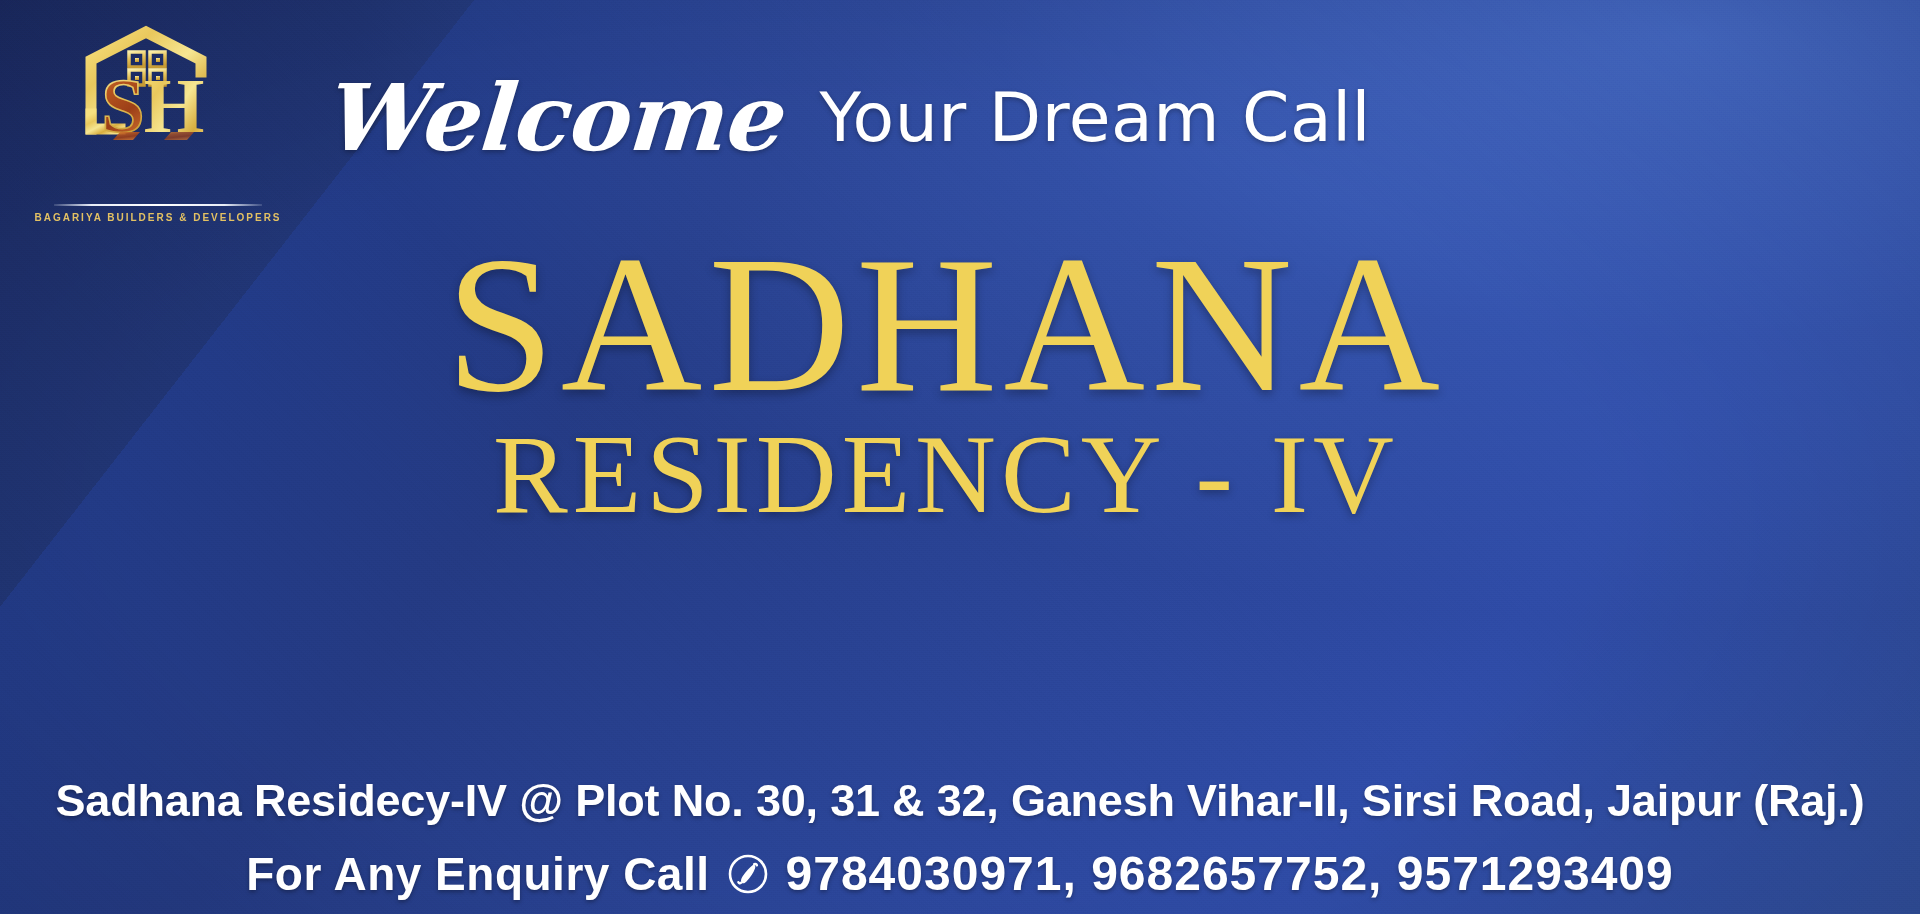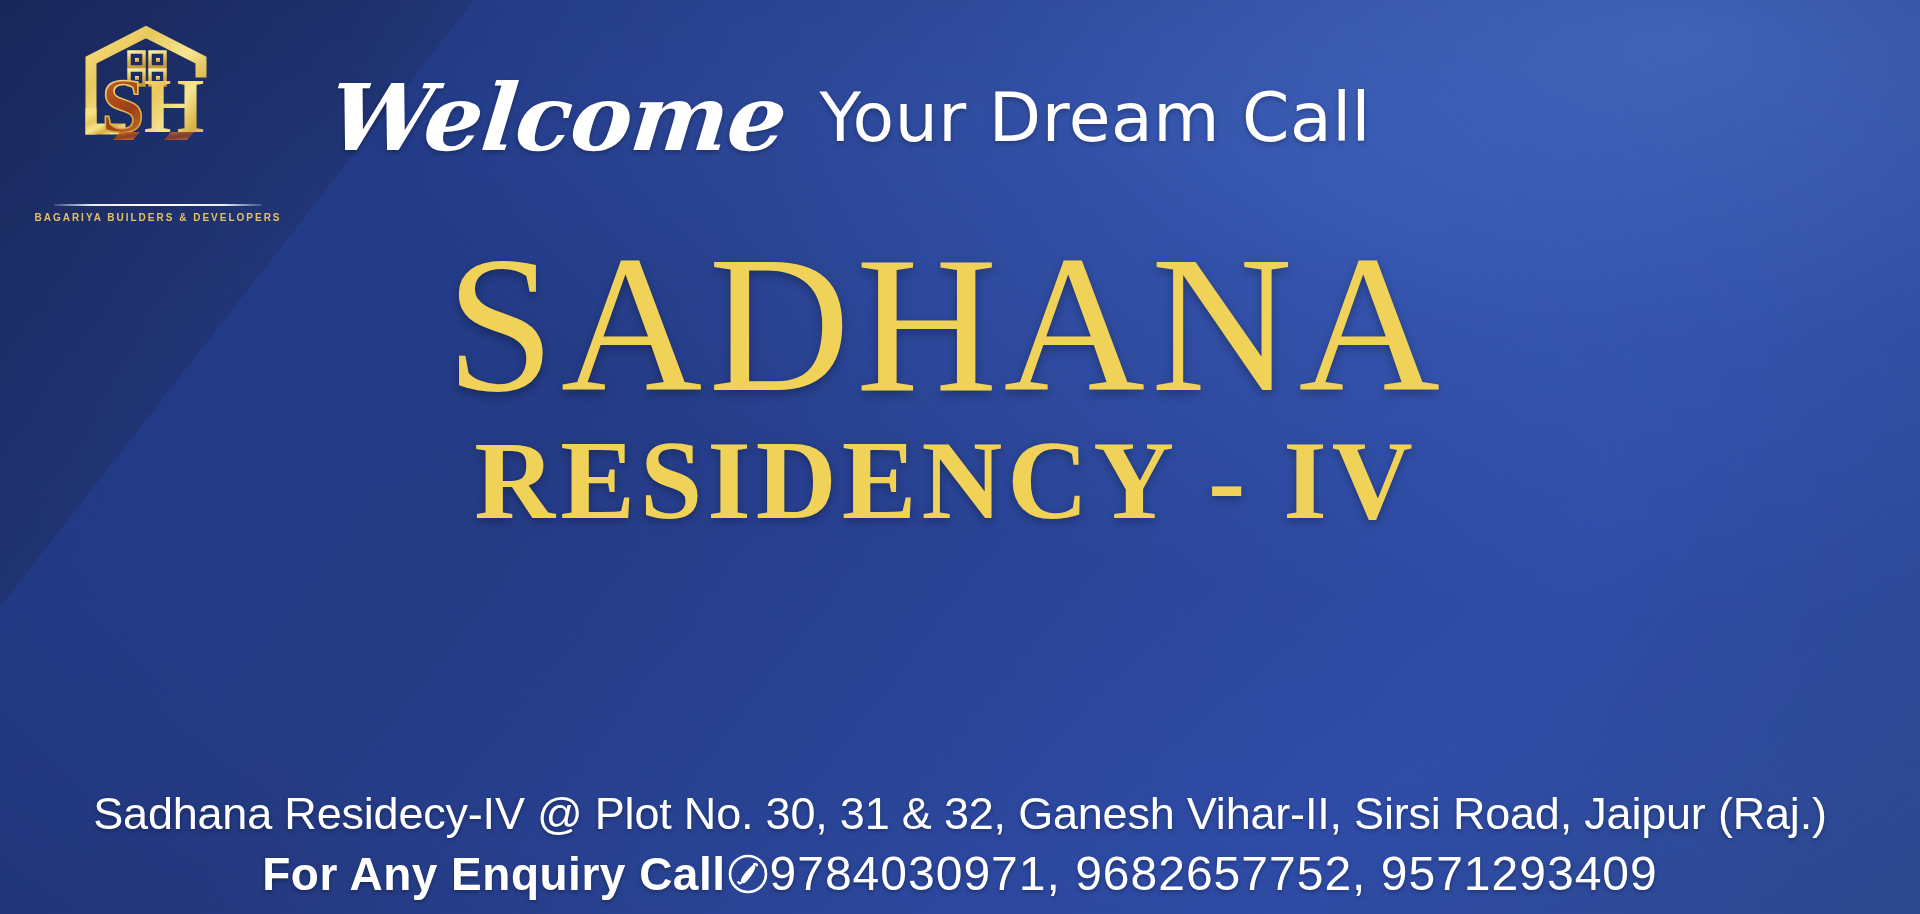--- a/index.html
+++ b/index.html
@@ -105,67 +105,67 @@
   #headline-main{
     font-family:"Liberation Serif", serif;
     font-weight:400;
     font-size:196px;
     line-height:.96;
     letter-spacing:6px;
     color:#f0d258;
     text-shadow:0 4px 10px rgba(0,0,0,.30);
   }
   #headline-sub{
-    margin-top:6px;
     font-family:"Liberation Serif", serif;
-    font-weight:700;
+    font-weight:400;
     font-size:112px;
     line-height:1;
     letter-spacing:5px;
     color:#f0d258;
     text-shadow:0 3px 9px rgba(0,0,0,.30);
   }
 
   
   #footer{
     position:absolute;left:0;bottom:16px;width:1920px;
     text-align:center;
   }
   #address-line{
     font-family:"Liberation Sans", sans-serif;
-    font-weight:400;
+    font-weight:700;
     font-size:45px;
     line-height:1.15;
     color:#ffffff;
     letter-spacing:-0.2px;
     text-shadow:0 2px 4px rgba(0,0,0,.30);
     white-space:nowrap;
   }
   #enquiry-line{
-    margin-top:10px;
+    margin-top:23px;
     display:flex;align-items:center;justify-content:center;
+    gap:16px;
     white-space:nowrap;
   }
   .enq-text{
     font-family:"Liberation Sans", sans-serif;
     font-weight:700;
     font-size:46px;
     line-height:1;
     color:#ffffff;
     letter-spacing:.5px;
     text-shadow:0 2px 4px rgba(0,0,0,.32);
   }
   #phone-icon{
     display:inline-block;
     width:44px;height:44px;
     flex:0 0 auto;
   }
   #phone-numbers{
     font-family:"Liberation Sans", sans-serif;
-    font-weight:400;
+    font-weight:700;
     font-size:48px;
     line-height:1;
     color:#ffffff;
     letter-spacing:1px;
     text-shadow:0 2px 4px rgba(0,0,0,.32);
   }
 </style>
 </head>
 <body>
 

